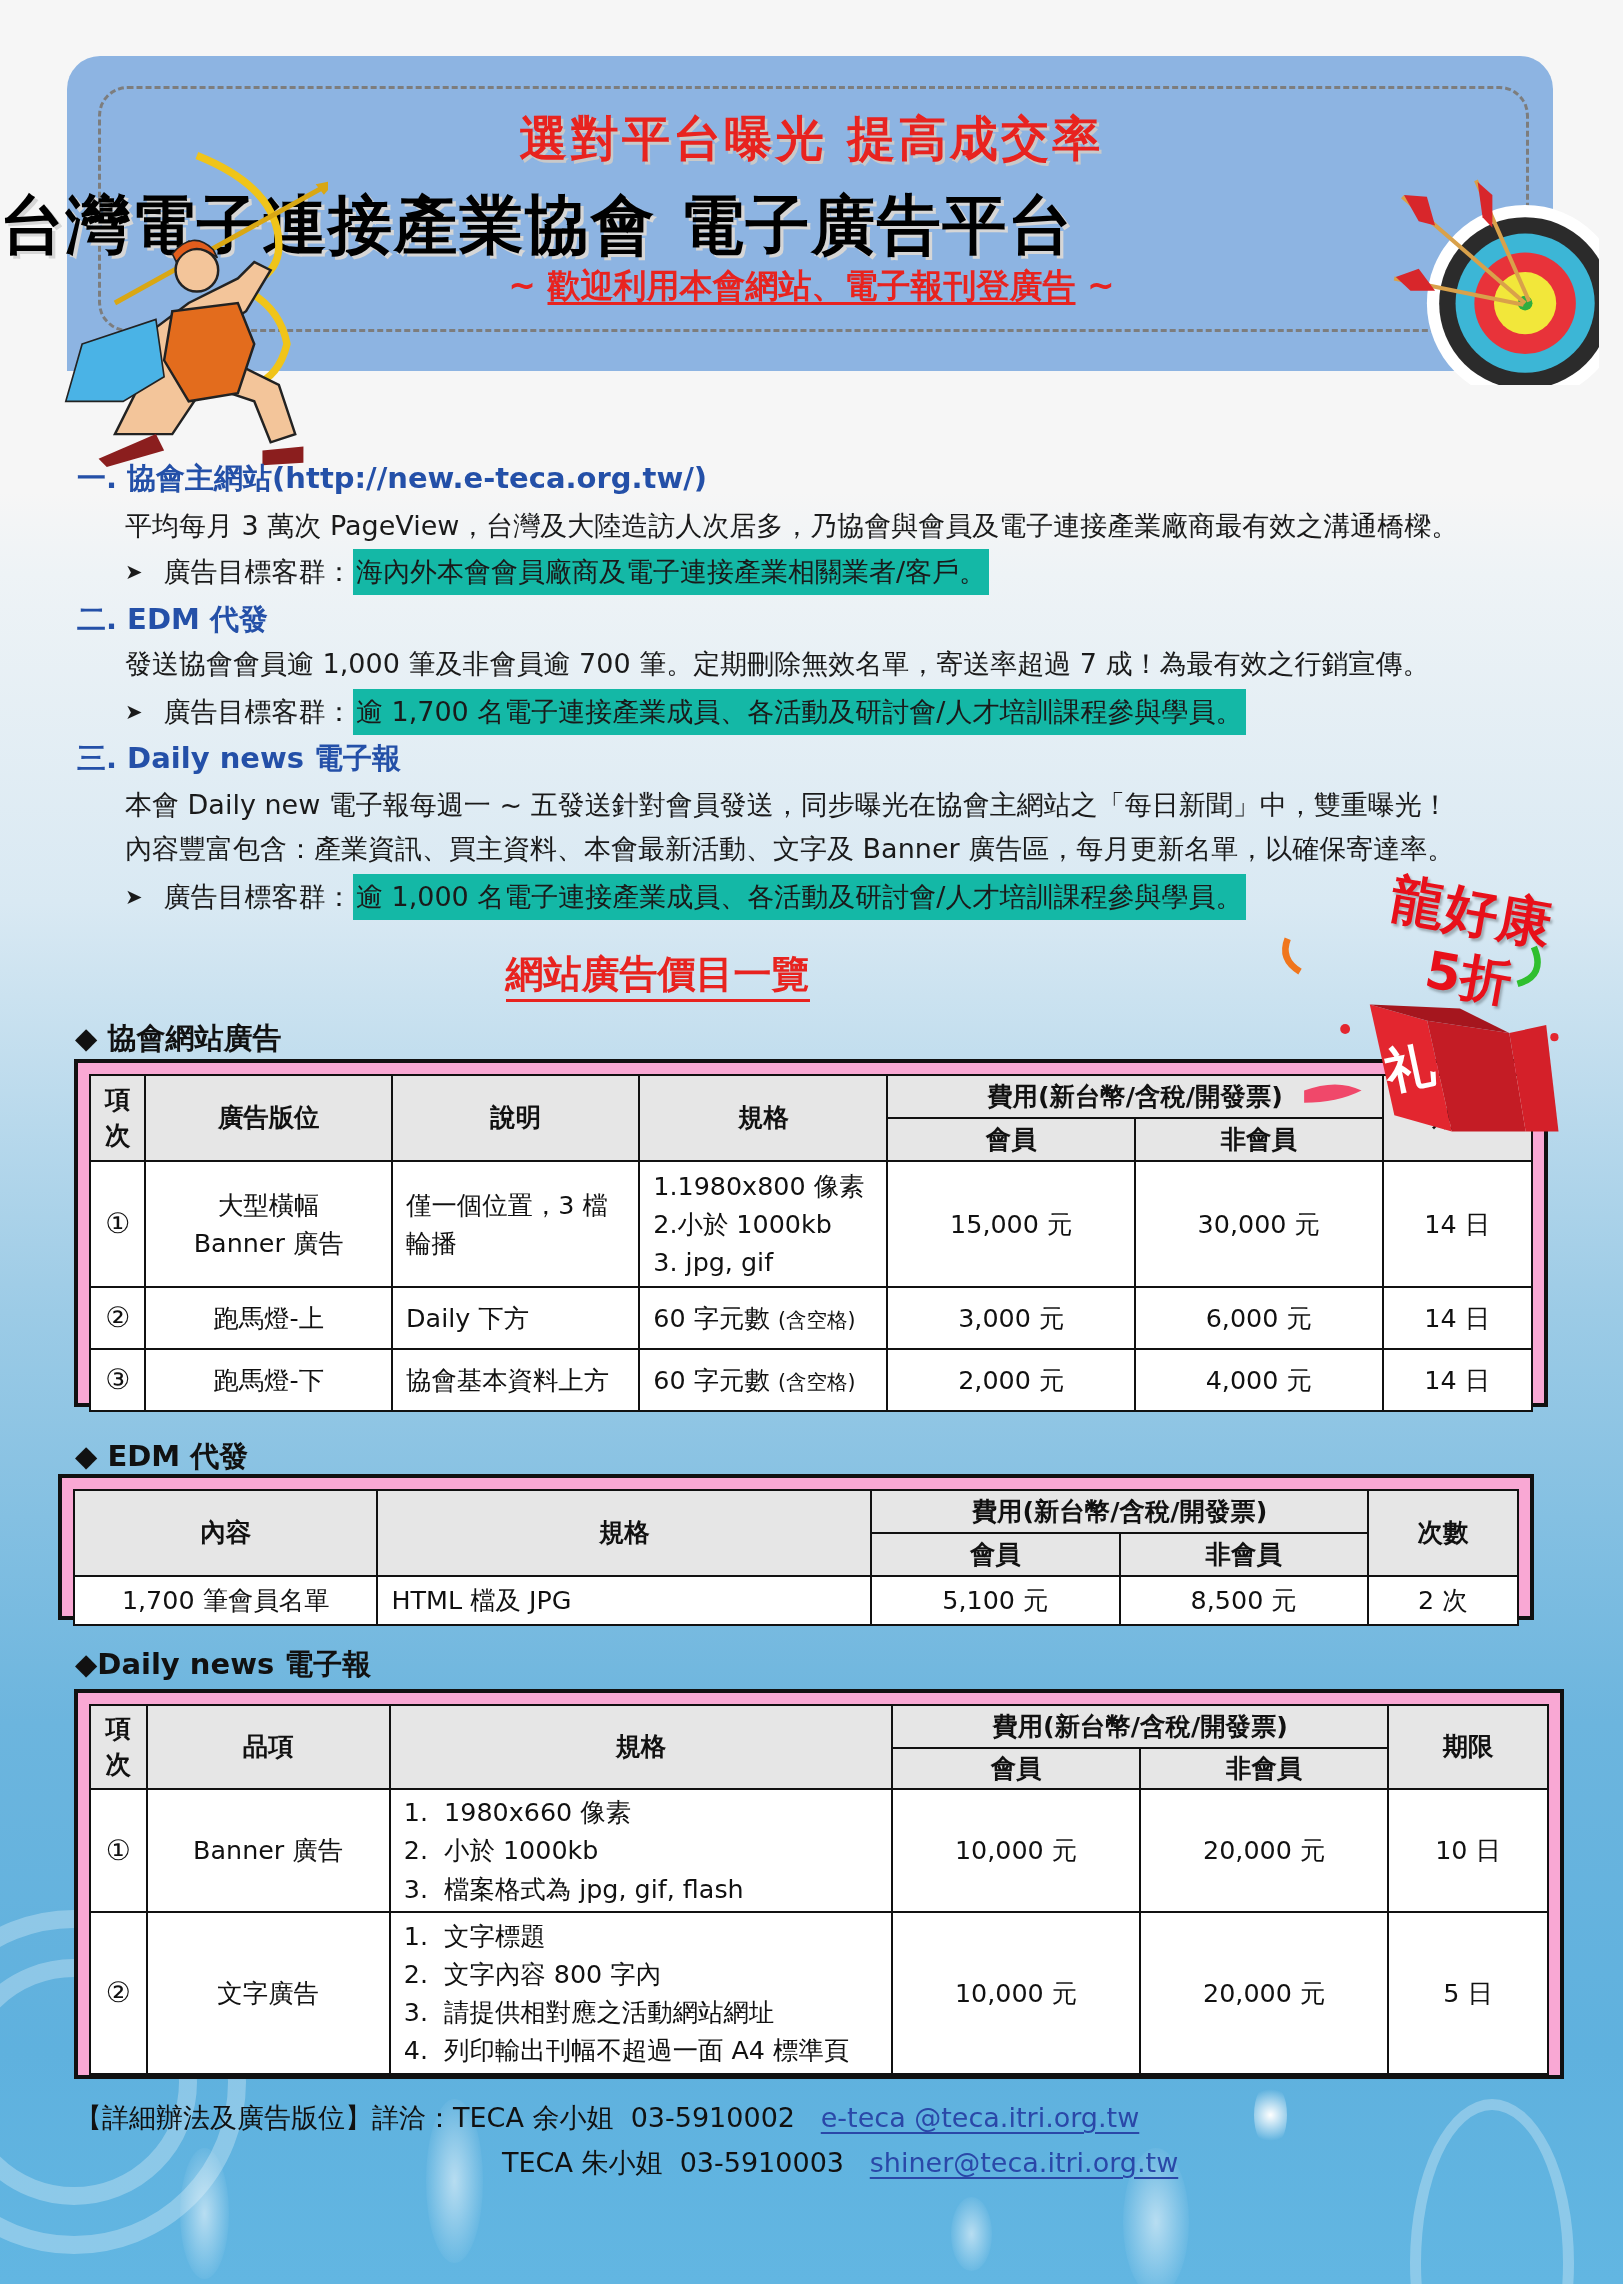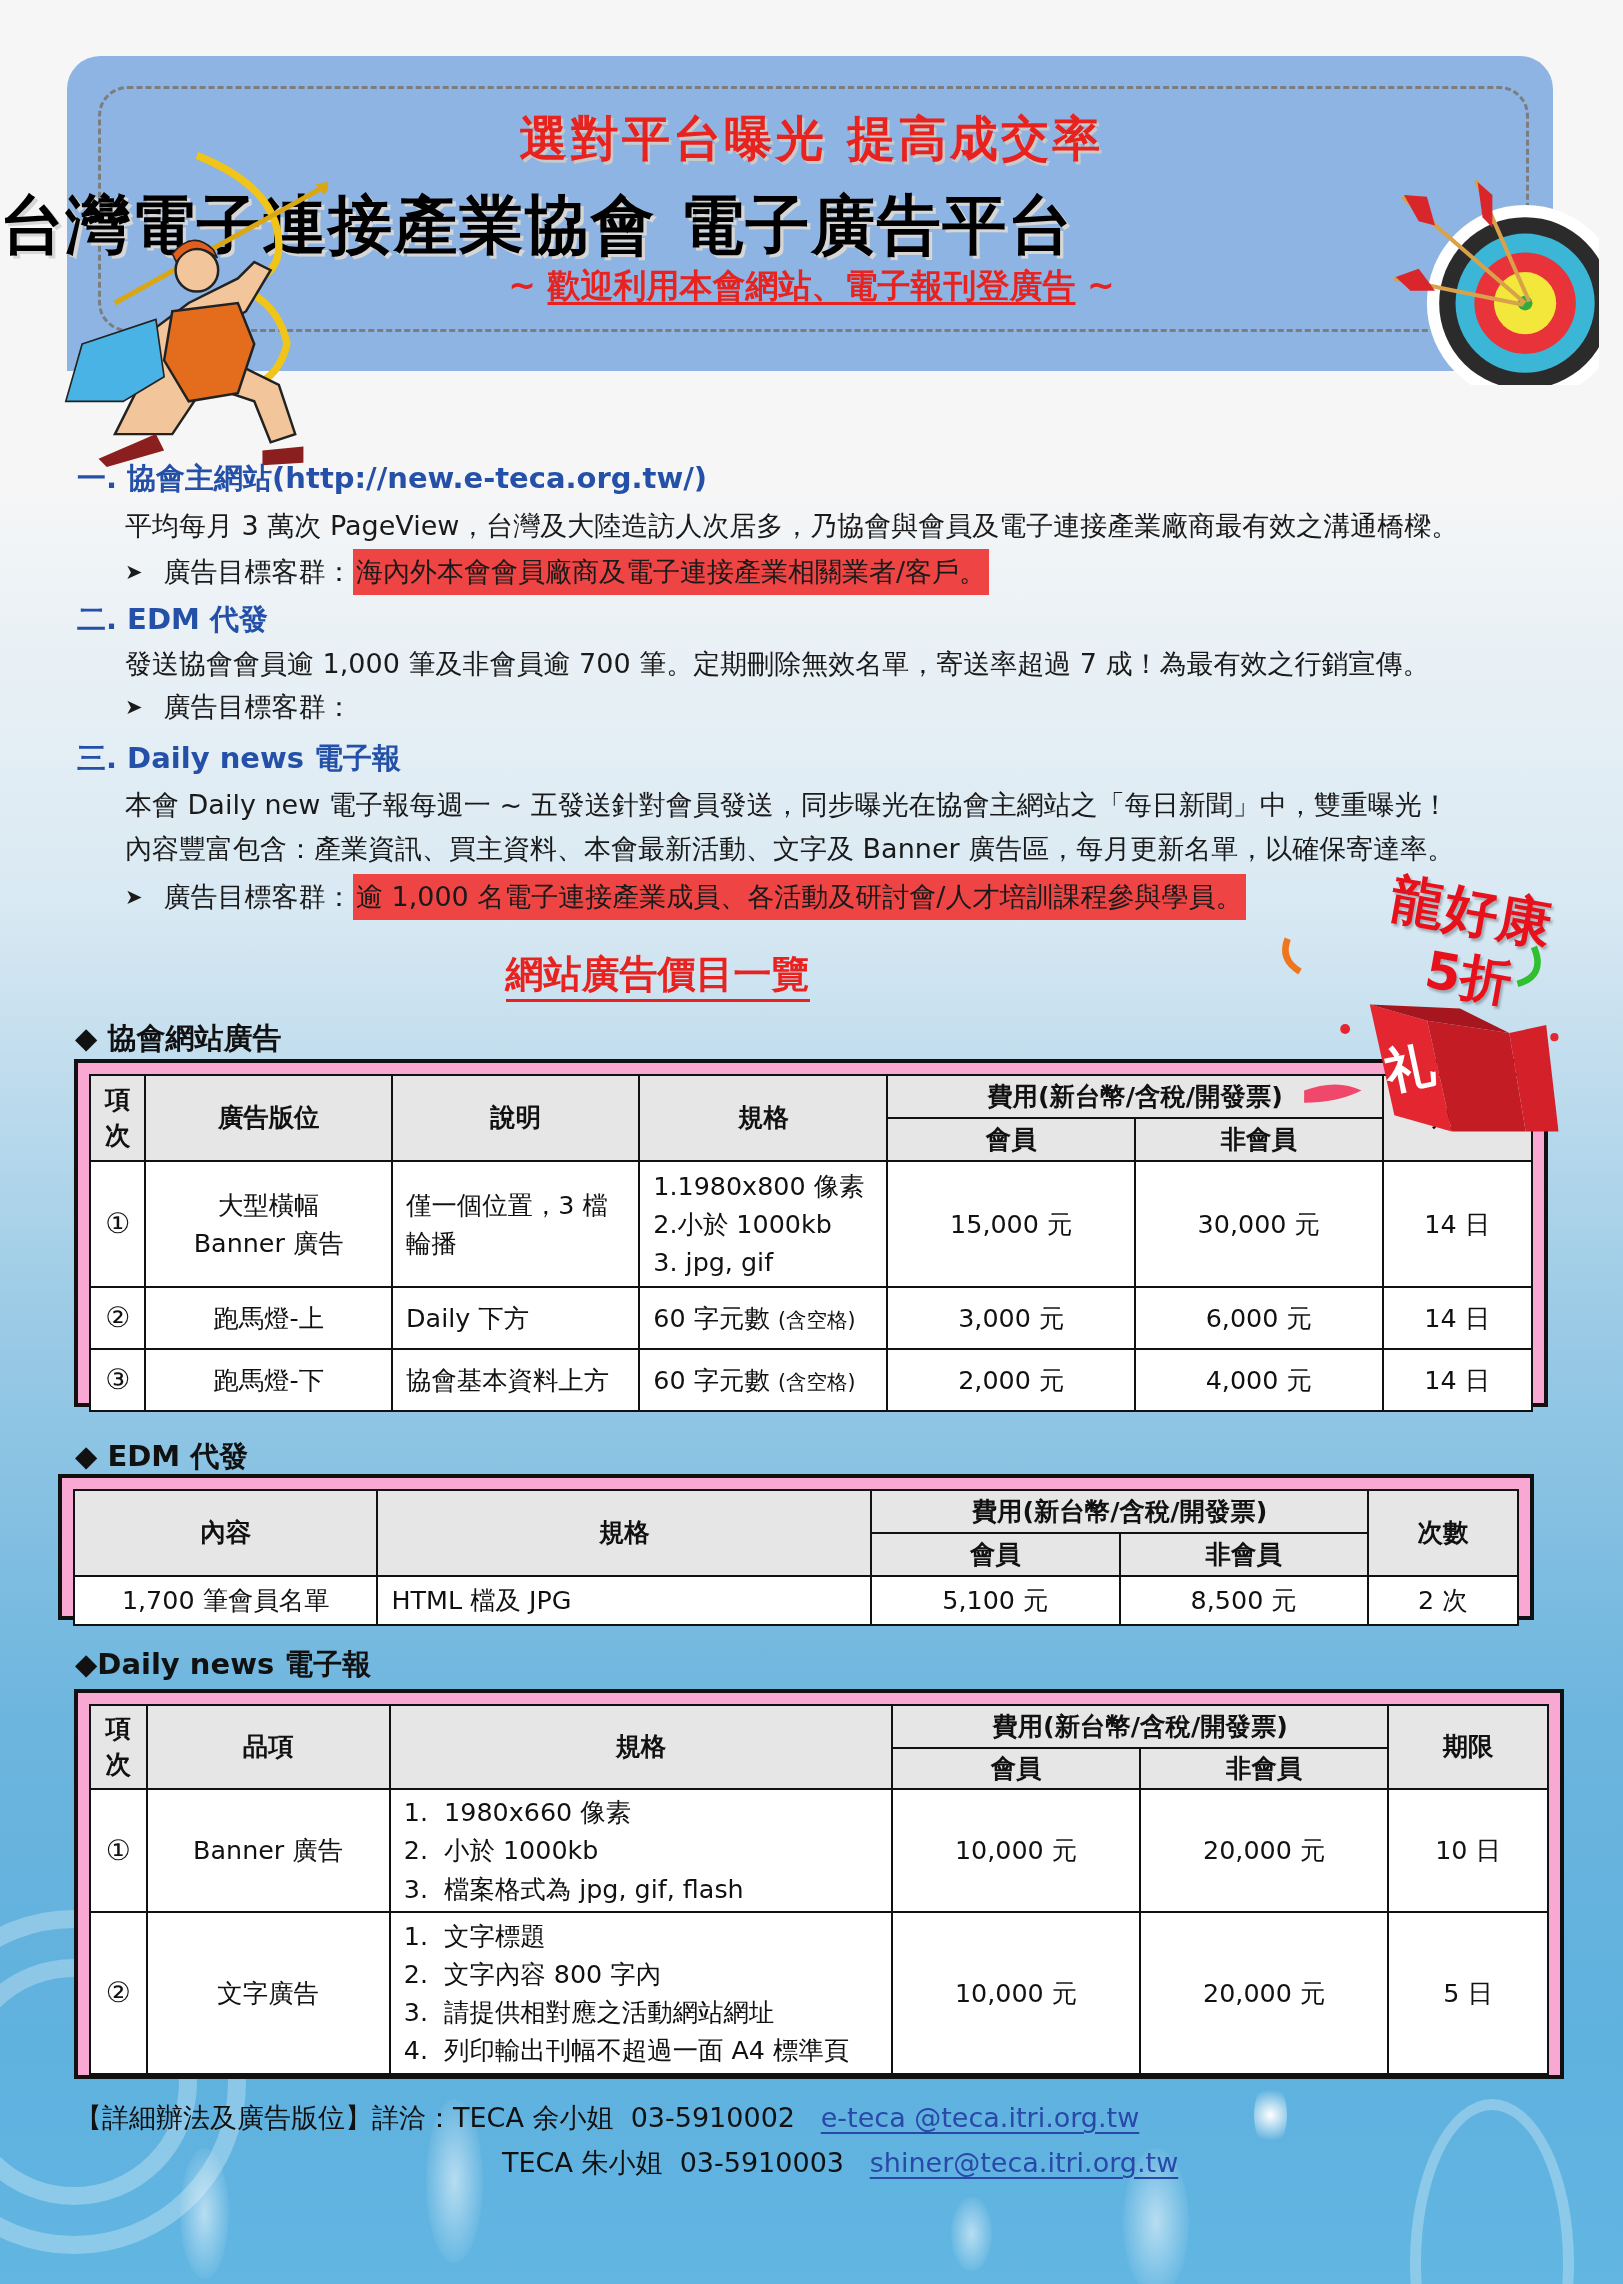--- a/index.html
+++ b/index.html
@@ -44,21 +44,21 @@
 
   
   .hero { position: absolute; left: 33px; top: 139px; width: 295px; height: 328px; }
   .target { position: absolute; left: 1353px; top: 164px; width: 246px; height: 221px; }
 
   
   .sec-head { position: absolute; left: 77px; font-size: 29px; color: #2450a8; font-weight: bold; white-space: nowrap; }
   .sec-body { position: absolute; left: 125px; font-size: 27px; color: #1a1a1a; white-space: nowrap; }
   .bullet-line { position: absolute; left: 125px; font-size: 27px; color: #1a1a1a; white-space: nowrap; display: flex; align-items: center; }
   .bullet-line .arrow { font-size: 21px; margin-right: 21px; }
-  .hl { background: #ef4444; padding: 4.9px 3.3px; }
+  .hl { background: #14b8a6; padding: 4.9px 3.3px; }
 
   
   .promo { position: absolute; left: 1263px; top: 869px; width: 312px; height: 279px; }
   .promo-text1 { position: absolute; left: 1390px; top: 876px; font-size: 54px; font-weight: bold; color: #e8101a; transform: rotate(10deg); text-shadow: 2.5px 2.5px 2.5px rgba(0,0,0,0.25); white-space: nowrap; }
   .promo-text2 { position: absolute; left: 1425px; top: 943px; font-size: 51px; font-weight: bold; color: #e8101a; transform: rotate(10deg); text-shadow: 2.5px 2.5px 2.5px rgba(0,0,0,0.25); white-space: nowrap; }
 
   .price-title {
     position: absolute; left: 0; width: 1315px; top: 949px; text-align: center;
     font-size: 38px; font-weight: bold; color: #e8231f;
   }
@@ -136,20 +136,21 @@
     <span class="arrow">➤</span>
     <span>廣告目標客群：</span>
     <span class="hl">海內外本會會員廠商及電子連接產業相關業者/客戶。</span>
   </div>
 
   <div class="sec-head" style="top:600px;">二. EDM 代發</div>
   <div class="sec-body" style="top:646px;">發送協會會員逾 1,000 筆及非會員逾 700 筆。定期刪除無效名單，寄送率超過 7 成！為最有效之行銷宣傳。</div>
   <div class="bullet-line" style="top:689px;">
     <span class="arrow">➤</span>
     <span>廣告目標客群：</span>
+    <span class="hl">逾 1,700 名電子連接產業成員、各活動及研討會/人才培訓課程參與學員。</span>
   </div>
 
   <div class="sec-head" style="top:739px;">三. Daily news 電子報</div>
   <div class="sec-body" style="top:787px;">本會 Daily new 電子報每週一 ~ 五發送針對會員發送，同步曝光在協會主網站之「每日新聞」中，雙重曝光！</div>
   <div class="sec-body" style="top:831px;">內容豐富包含：產業資訊、買主資料、本會最新活動、文字及 Banner 廣告區，每月更新名單，以確保寄達率。</div>
   <div class="bullet-line" style="top:874px;">
     <span class="arrow">➤</span>
     <span>廣告目標客群：</span>
     <span class="hl">逾 1,000 名電子連接產業成員、各活動及研討會/人才培訓課程參與學員。</span>
   </div>

